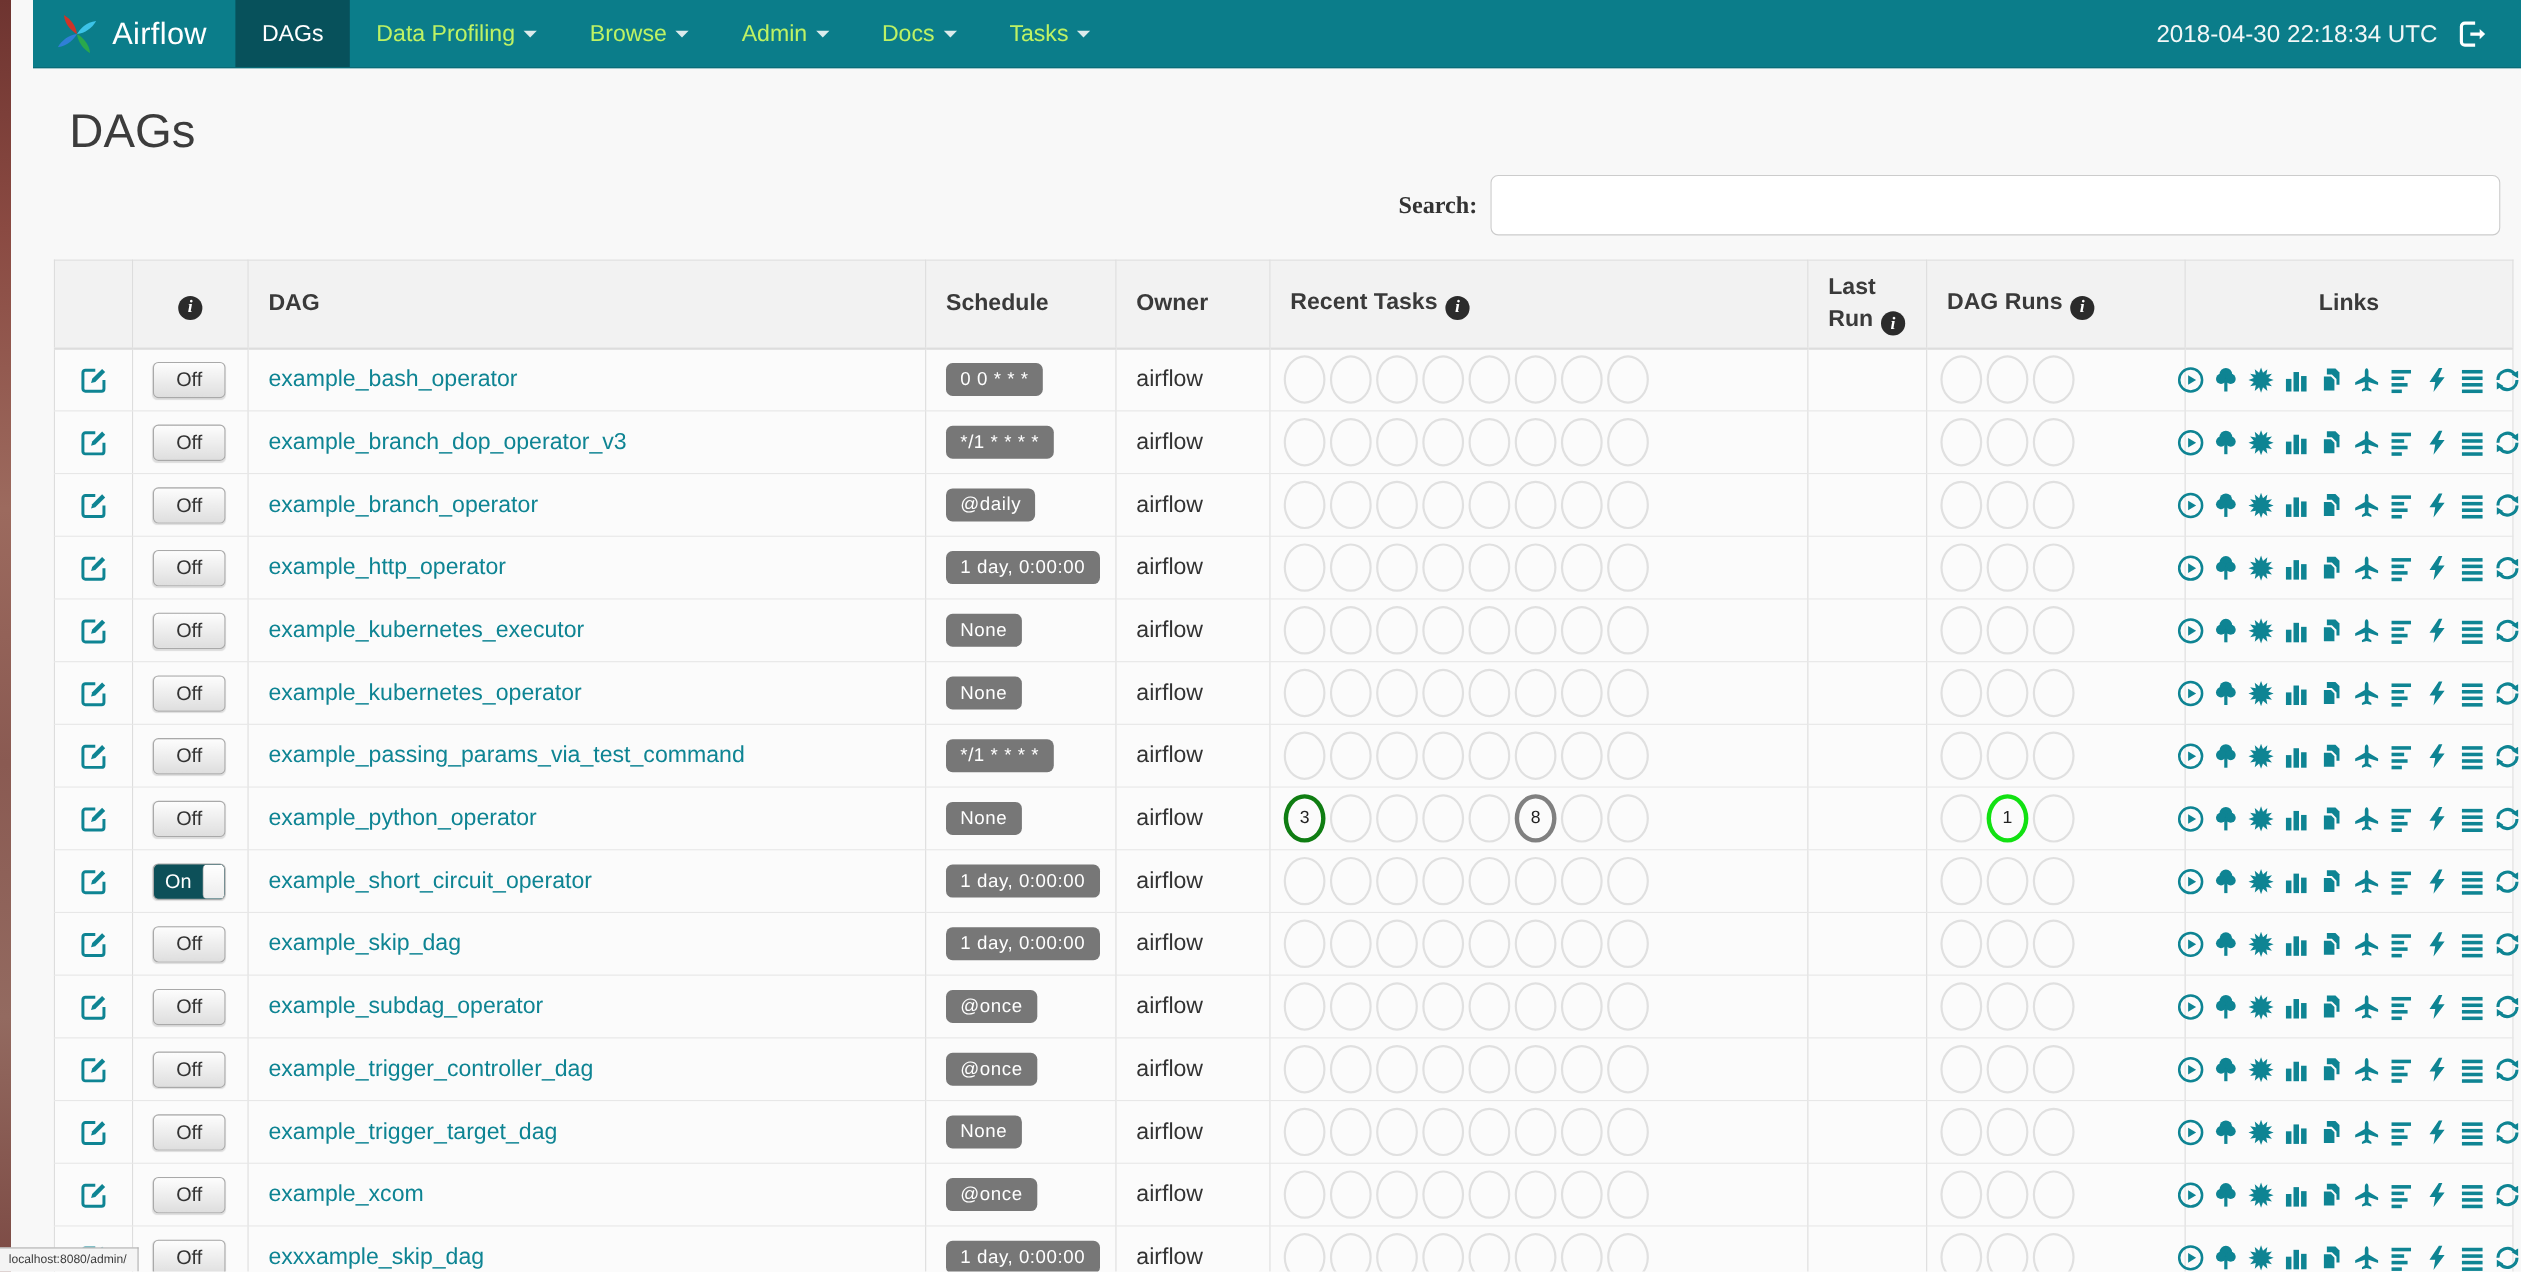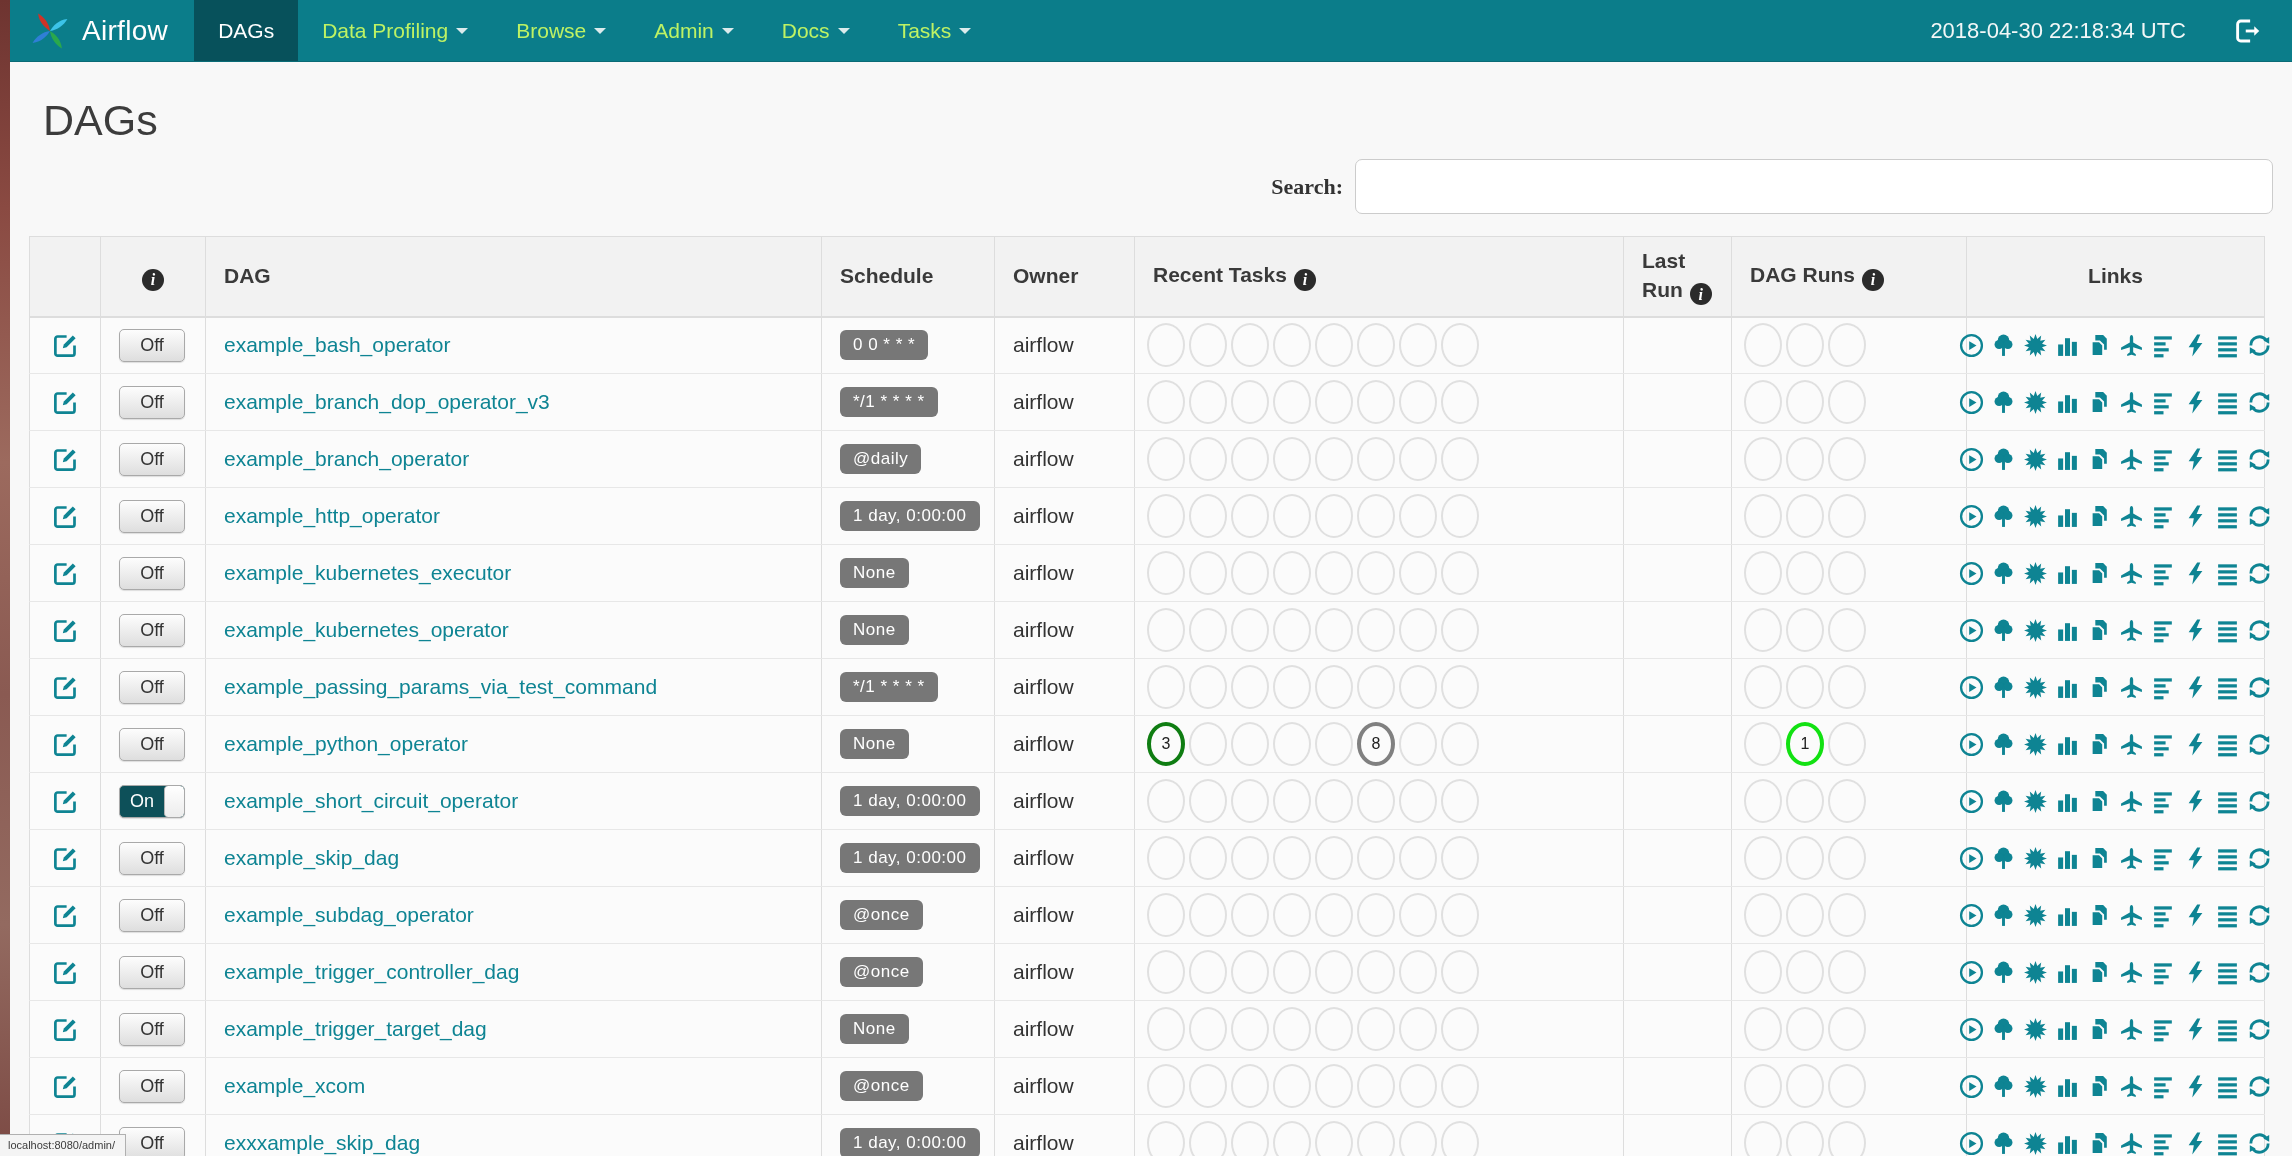--- a/index.html
+++ b/index.html
@@ -6,32 +6,32 @@
   html,body { width:2292px; height:1156px; overflow:hidden; }
   body {
     font-family:"Liberation Sans", sans-serif;
     background:#f8f8f8; color:#333; position:relative;
     --navbar-bg:#0b7d8a; --navbar-active:#07515b; --accent:#0e8493;
     --badge-bg:#777; --border:#ddd;
   }
   
   .wallpaper-strip { position:absolute; left:0; top:0; width:10px; height:1156px;
     background:linear-gradient(180deg,#6e3430 0%,#8a4a42 18%,#9c6a5e 40%,#8a5a52 60%,#936a60 80%,#7c4a44 100%); }
-  .app { position:absolute; left:10px; top:0; width:2282px; height:948px; }
+  .app { position:absolute; left:10px; top:0; width:2282px; height:948px;padding-left:20px; }
 
   
   .navbar { height:62px; background:var(--navbar-bg); display:flex; align-items:stretch; border-bottom:1px solid #0a6b76; }
   .brand { display:flex; align-items:center; gap:10px; padding:0 26px 0 18px; }
   .brand-logo { width:44px; height:44px; }
   .brand-name { color:#fff; font-size:28px; font-weight:400; letter-spacing:.3px; }
   .nav-items { display:flex; list-style:none; align-items:stretch; flex:1; }
   .nav-item { display:flex; align-items:center; padding:0 24px; color:#bef264; font-size:21px; cursor:pointer; }
   .nav-item.active { background:var(--navbar-active); color:#fff; }
   .caret { display:inline-block; width:0; height:0; margin-left:8px; border-left:6px solid transparent; border-right:6px solid transparent; border-top:6px solid #dcebec; }
-  .nav-right { display:flex; align-items:center; gap:46px; padding-right:30px; color:#f2f7f7; font-size:22px; }
+  .nav-right { display:flex; align-items:center; gap:16px; padding-right:30px; color:#f2f7f7; font-size:22px; }
   .logout-btn { width:30px; height:30px; color:#fff; cursor:pointer; }
 
   
   .main { padding:0 19px; }
   .page-title { font-size:43px; font-weight:500; color:#3c3c3c; margin:34px 0 6px 14px; }
   .search-row { display:flex; justify-content:flex-end; align-items:center; gap:12px; margin:14px 0 22px 0; }
   .search-label { font-weight:bold; font-size:22px;font-family:Liberation Serif, serif; }
   .search-input { width:918px; height:55px; border:1px solid #ccc; border-radius:7px; background:#fff; font-size:21px; padding:0 14px; outline:none; }
 
   

